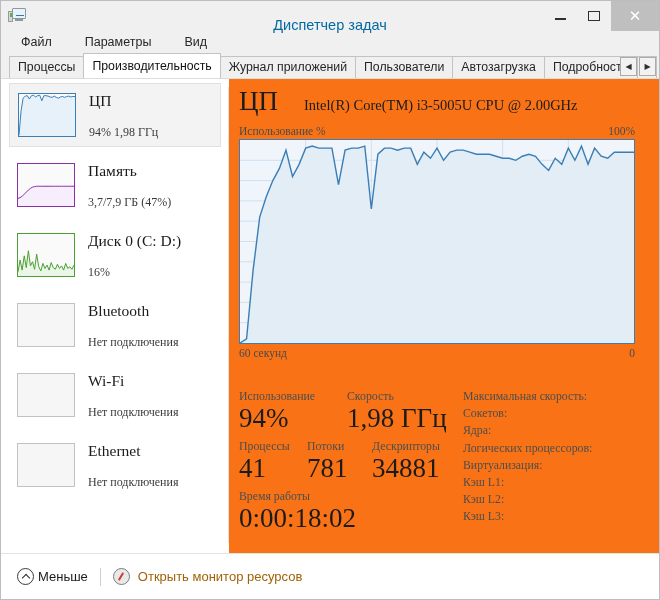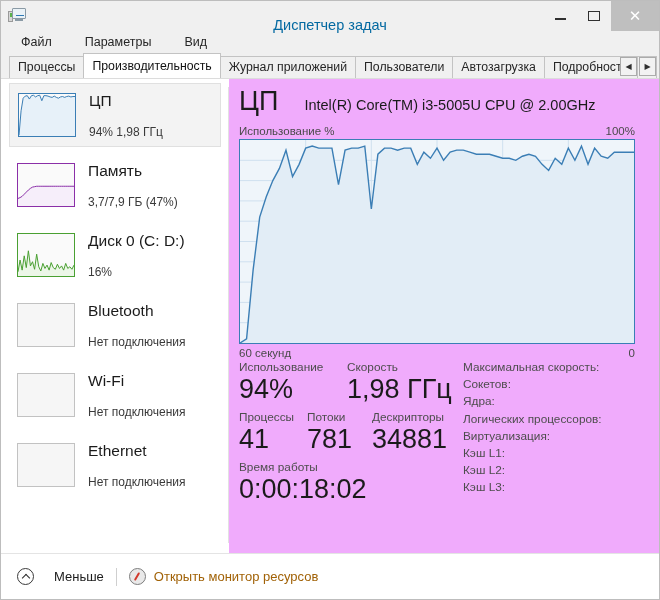--- a/index.html
+++ b/index.html
@@ -123,23 +123,24 @@
   .tab-scroll {
     width: 17px; height: 19px;
     background: #f2f2f2; border: 1px solid #ababab;
     display: flex; align-items: center; justify-content: center;
     font-size: 8px; color: #303030;
   }
 
   
   #body {
     flex: 1; display: flex;
-    background: #f0abfc;
+    background: #f97316;
     min-height: 0;
     position: relative;
+    font-family: Liberation Serif, serif;
   }
   #sidebar {
     width: 228px; flex: none;
     background: #ffffff;
     padding-top: 4px;
     position: relative;
     overflow: hidden;
   }
   #sidebar-divider {
     position: absolute; left: 227px; top: 8px; bottom: 10px;
@@ -199,21 +200,21 @@
     position: relative; overflow: hidden;
   }
   #graph-box svg { display: block; width: 100%; height: 100%; }
   #graph-axis-bottom {
     display: flex; justify-content: space-between;
     font-size: 11.5px; color: #4a4a4a;
     margin-top: 3px;
   }
 
   #stats {
-    display: flex; margin-top: 0;
+    display: flex; margin-top: 29px;
   }
   #stats-left { width: 218px; flex: none; }
   .stat-row { display: flex; }
   .stat-cell { }
   .stat-label {
     font-size: 11.8px; color: #4d4d4d; line-height: 16px; white-space: nowrap;
   }
   .stat-value {
     font-size: 27px; color: #1b1b1b; line-height: 28px; white-space: nowrap;
   }
@@ -235,21 +236,21 @@
     width: 17px; height: 17px; border-radius: 50%;
     border: 1.4px solid #3a3a3a;
     display: flex; align-items: center; justify-content: center;
     flex: none;
   }
   .chev-circle span {
     display: block; width: 6px; height: 6px;
     border-left: 1.5px solid #2a2a2a; border-top: 1.5px solid #2a2a2a;
     transform: rotate(45deg); margin-top: 3px;
   }
-  #fewer-label { font-size: 13px; color: #1b1b1b; margin-left: 20px; }
+  #fewer-label { font-size: 13px; color: #1b1b1b; margin-left: 4px; }
   #footer-sep {
     width: 1px; height: 18px; background: #cfcfcf; margin: 0 12px;
   }
   #resmon-icon {
     width: 17px; height: 17px; border-radius: 50%;
     border: 1.4px solid #7d7d7d; background: #e9e9e9;
     position: relative; flex: none;
   }
   #resmon-icon::after {
     content: ""; position: absolute; left: 6px; top: 2.5px;

